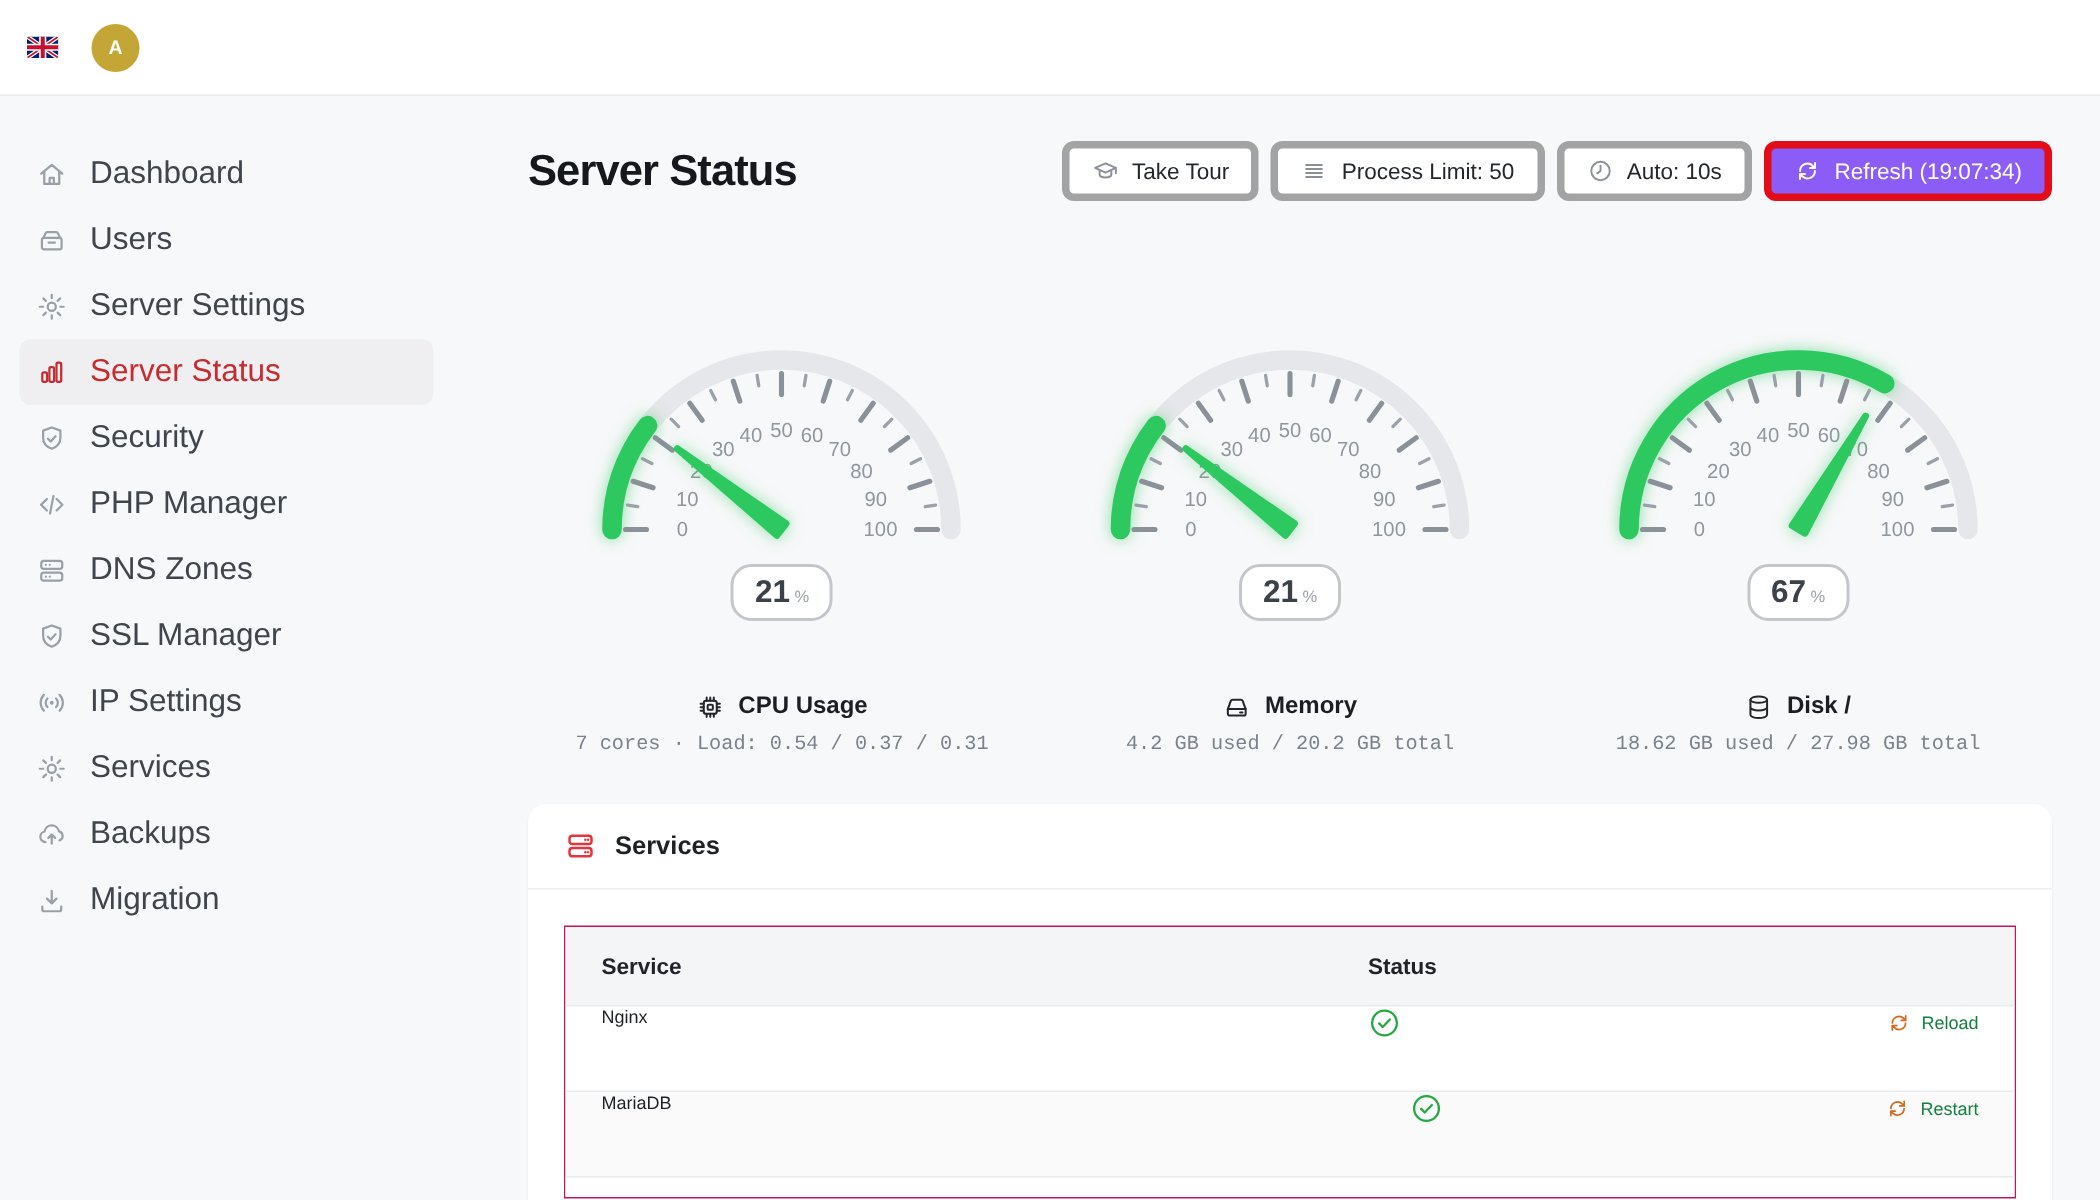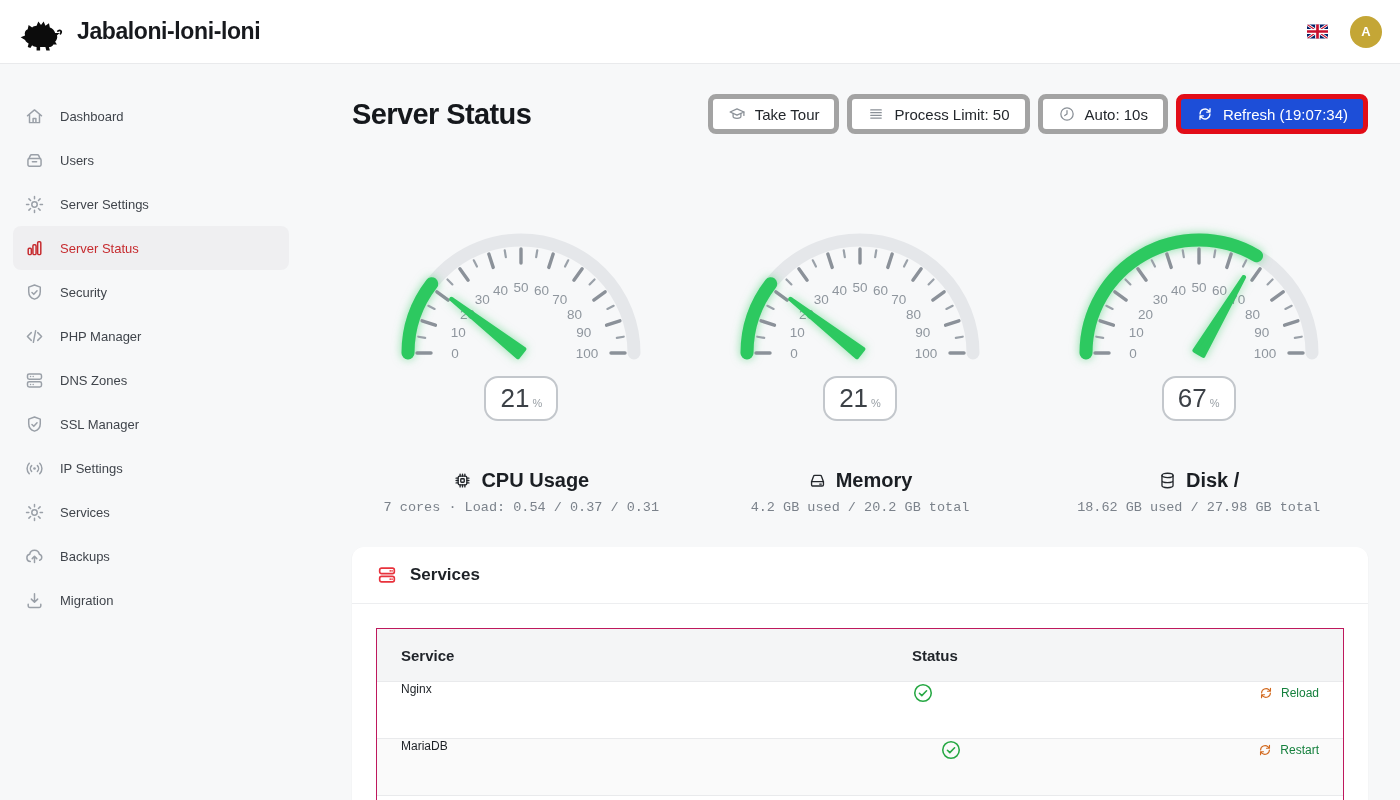--- a/index.html
+++ b/index.html
@@ -17,47 +17,47 @@
   .brand { display:flex; align-items:center; gap:13px; }
   .brand-title { font-size:23px; font-weight:800; letter-spacing:-0.4px; color:#17191d; }
   .topbar-right { display:flex; align-items:center; gap:22px; }
   .avatar { width:32px; height:32px; border-radius:50%; background:#c4a636; color:#fff;
     font-weight:700; font-size:13px; display:flex; align-items:center; justify-content:center; cursor:pointer; }
 
   
   .layout { display:flex; height:736px; }
   .sidebar { width:305px; flex-shrink:0; padding-top:30px; }
   .nav-item { display:flex; align-items:center; gap:15px; height:44px; margin:0 16px 0 13px;
-    padding-left:11px; border-radius:8px; font-size:13px; color:#40454c; cursor:pointer; }
+    padding-left:11px; border-radius:8px; font-size:21px; color:#40454c; cursor:pointer; }
   .nav-item .icn { width:21px; height:21px; color:#9aa0a8; }
   .nav-item.active { background:#efeff1; color:#c62b2f; font-weight:500; }
   .nav-item.active .icn { color:#c62b2f; }
 
   .content { flex:1; padding:30px 32px 0 47px; }
 
   
   .page-head { display:flex; align-items:center; justify-content:space-between; height:40px; }
   h1 { margin:0; font-size:29px; font-weight:800; letter-spacing:-0.6px; color:#15181c; }
   .toolbar { display:flex; gap:8px; }
   .btn { display:flex; align-items:center; gap:9px; height:40px; padding:0 15px; background:#fff;
     border:5px solid #a3a3a3; border-radius:8px; font-size:15px; color:#23272c; cursor:pointer;
     font-family:inherit; white-space:nowrap; }
   .btn .icn { width:18px; height:18px; color:#8a9097; }
-  .btn.primary { background:#1d4ed8; border-color:#e20d18; color:#fff; }
+  .btn.primary { background:#8b5cf6; border-color:#e20d18; color:#fff; }
   .btn.primary .icn { color:#fff; }
 
   
   .gauges { display:flex; margin-top:86px; }
   .gauge-block { flex:1; display:flex; flex-direction:column; align-items:center; }
   .pill { margin-top:6px; background:#fff; border:2px solid #c3c7cc; border-radius:14px;
     padding:5px 14px; display:flex; align-items:baseline; gap:3px; }
-  .pill-val { font-size:26px; font-weight:400; color:#3c4147; }
+  .pill-val { font-size:21px; font-weight:700; color:#3c4147; }
   .pill-unit { font-size:11px; color:#9aa0a6; }
-  .gauge-title { margin-top:48px; display:flex; align-items:center; gap:9px;
-    font-size:20px; font-weight:700; color:#1b1f24; }
+  .gauge-title { margin-top:48px; display:flex; gap:9px;
+    font-size:16px; font-weight:700; color:#1b1f24; }
   .gauge-title .icn { width:19px; height:19px; color:#23272c; }
   .gauge-sub { margin-top:8px; font-size:13.5px; color:#7b828b;font-family:Liberation Mono, monospace; }
 
   
   .card { margin-top:32px; background:#fff; border-radius:12px 12px 0 0;
     box-shadow:0 1px 2px rgba(16,24,40,.06); }
   .card-head { height:57px; display:flex; align-items:center; gap:12px; padding:0 24px;
     border-bottom:1px solid #edeef0; }
   .card-head .icn { width:22px; height:22px; color:#e8323c; }
   .card-title { font-size:17px; font-weight:700; }
@@ -73,27 +73,20 @@
   .check-wrap { display:flex; align-items:center; }
   .check-wrap .icn { width:22px; height:22px; color:#27a844; }
   .action { display:flex; align-items:center; gap:7px; color:#15803d; cursor:pointer; }
   .action .icn { width:16px; height:16px; color:#d2691e; }
   .t-partial { height:14px; border-top:1px solid #e9eaec; background:#fff; }
 </style>
 </head>
 <body>
 
 <header class="topbar">
-  <div class="brand">
-    <svg class="icn" width="46" height="38" viewBox="0 0 52 40">
-      <path fill="#0c0c0c" d="M3 26l5-2c-1-3 0-6 3-7l1-5 4 3c1-1 3-2 5-2l2-5 3 4 3-4 2 5 4-3 1 5c3 1 5 3 6 6h5l-3 3c1 2 0 5-2 7l2 3h-4c-1 2-3 3-5 3l1 4h-4l-1-4h-6v4h-4v-4c-2 0-4-1-5-2l-2 3-3-1 1-4c-2-1-3-2-4-4z"></path>
-      <path fill="none" stroke="#0c0c0c" stroke-width="2" stroke-linecap="round" d="M45 19c3-2 5 0 3 3"></path>
-    </svg>
-    <span class="brand-title">Jabaloni-loni-loni</span>
-  </div>
   <div class="topbar-right">
     <svg class="icn" width="21" height="15" viewBox="0 0 22 15">
       <defs>
           <clipPath id="fc">
             <rect width="22" height="15" rx="1.8"></rect>
           </clipPath>
         </defs>
       <g clip-path="url(#fc)">
         <rect width="22" height="15" fill="#012169"></rect>
         <path d="M0 0L22 15M22 0L0 15" stroke="#fff" stroke-width="3"></path>

